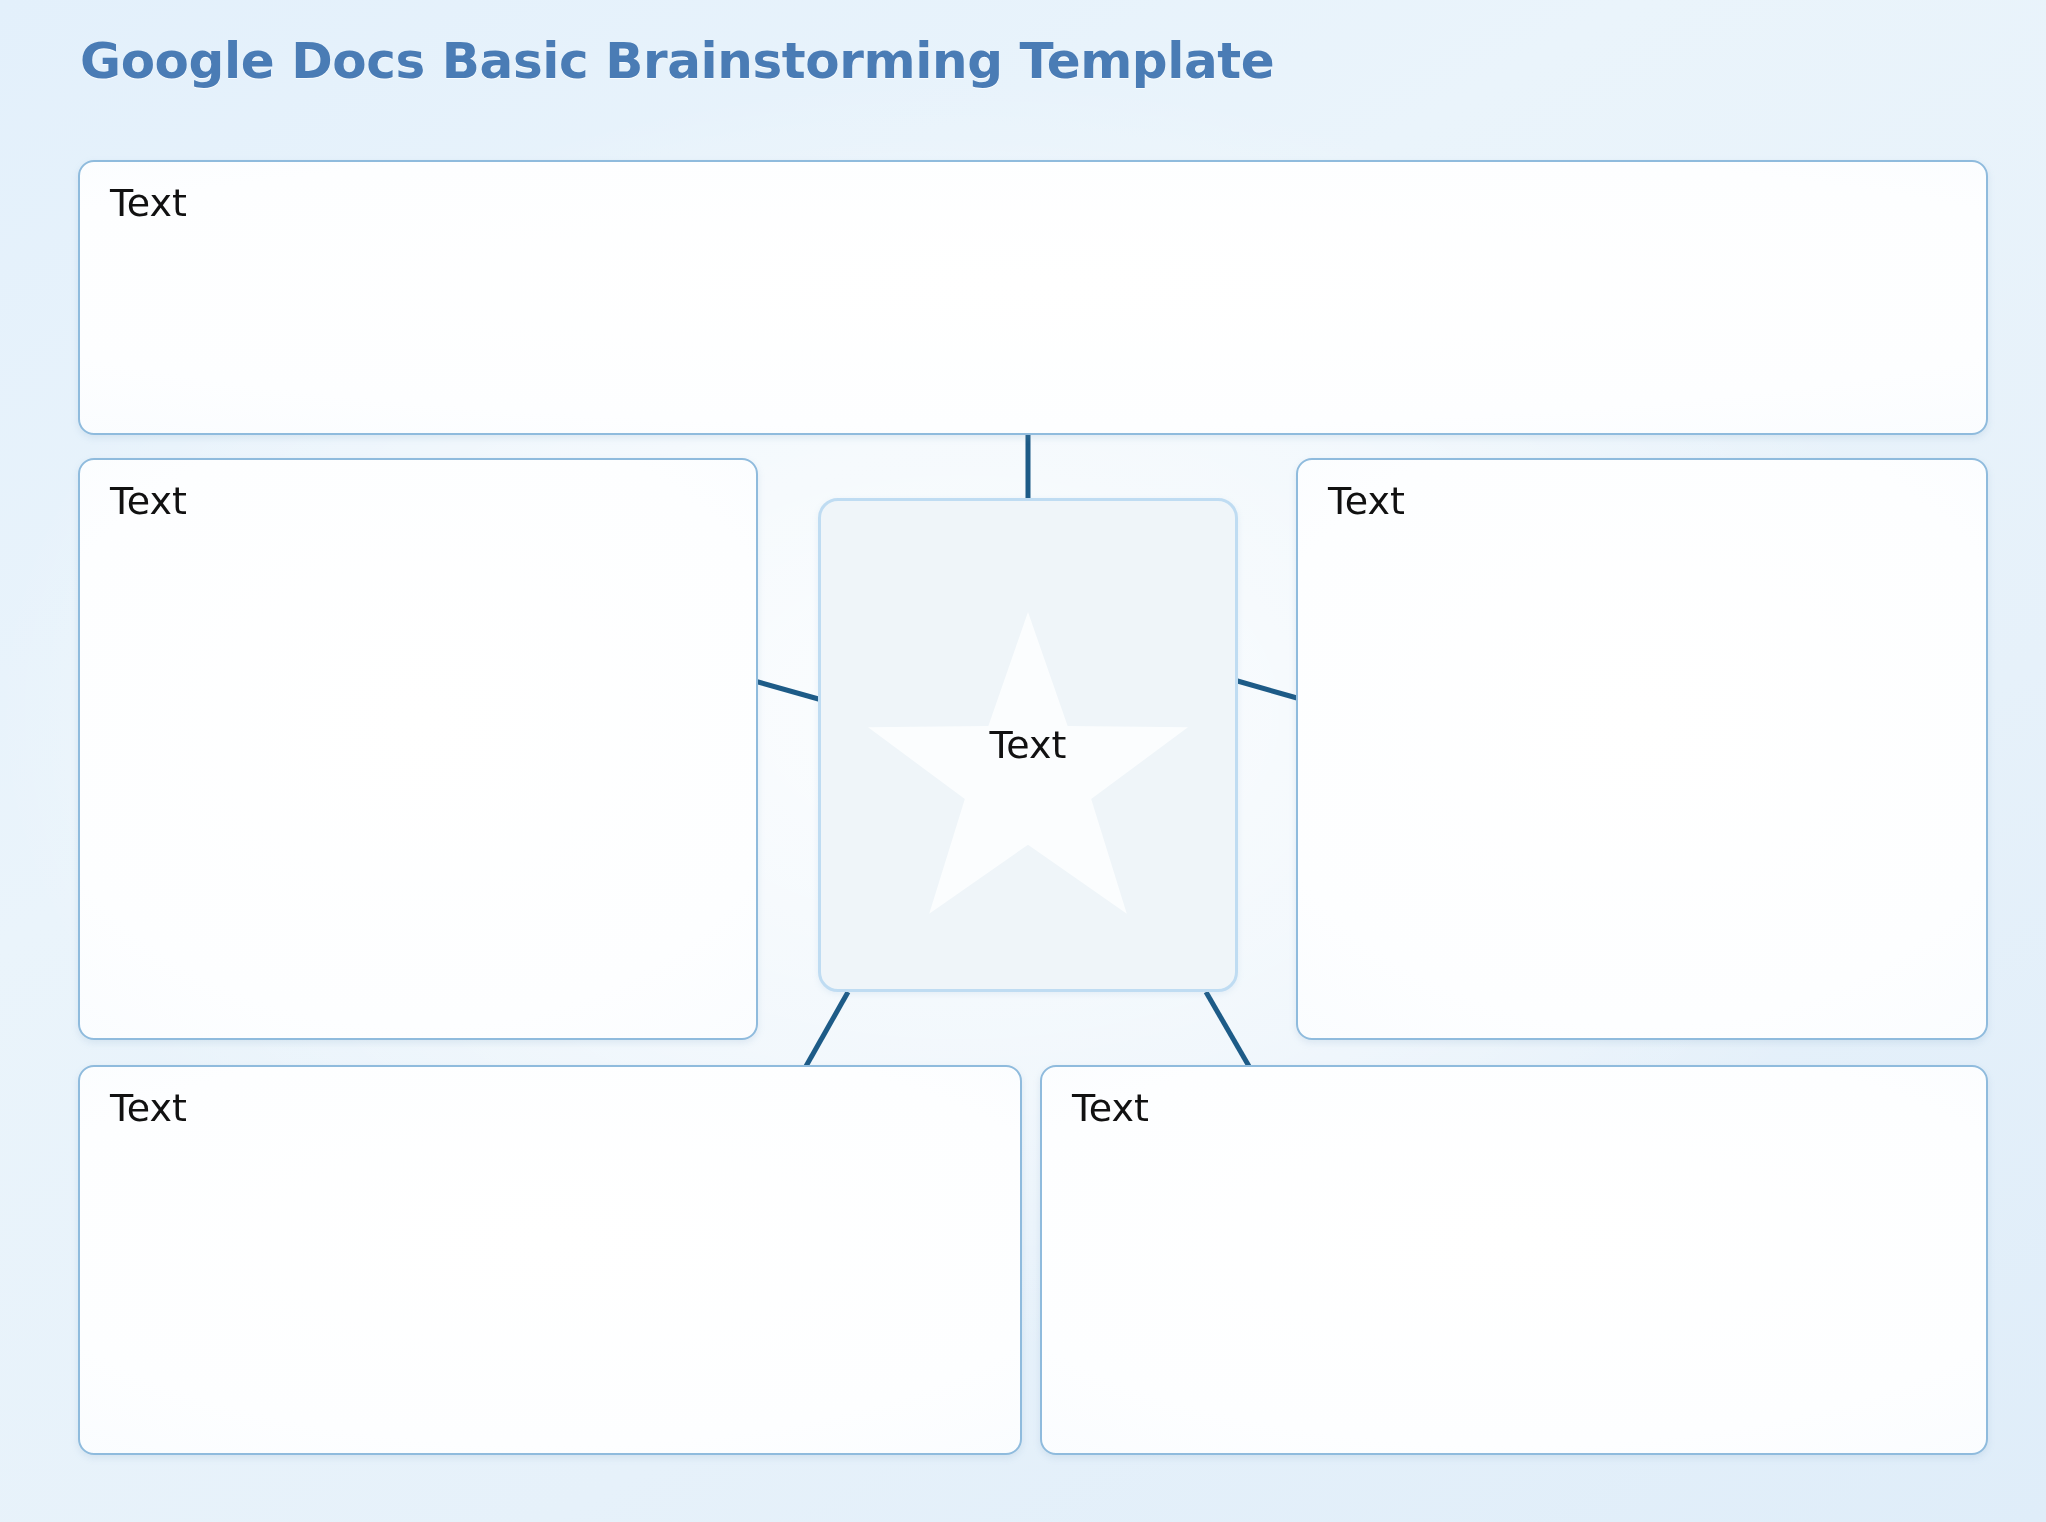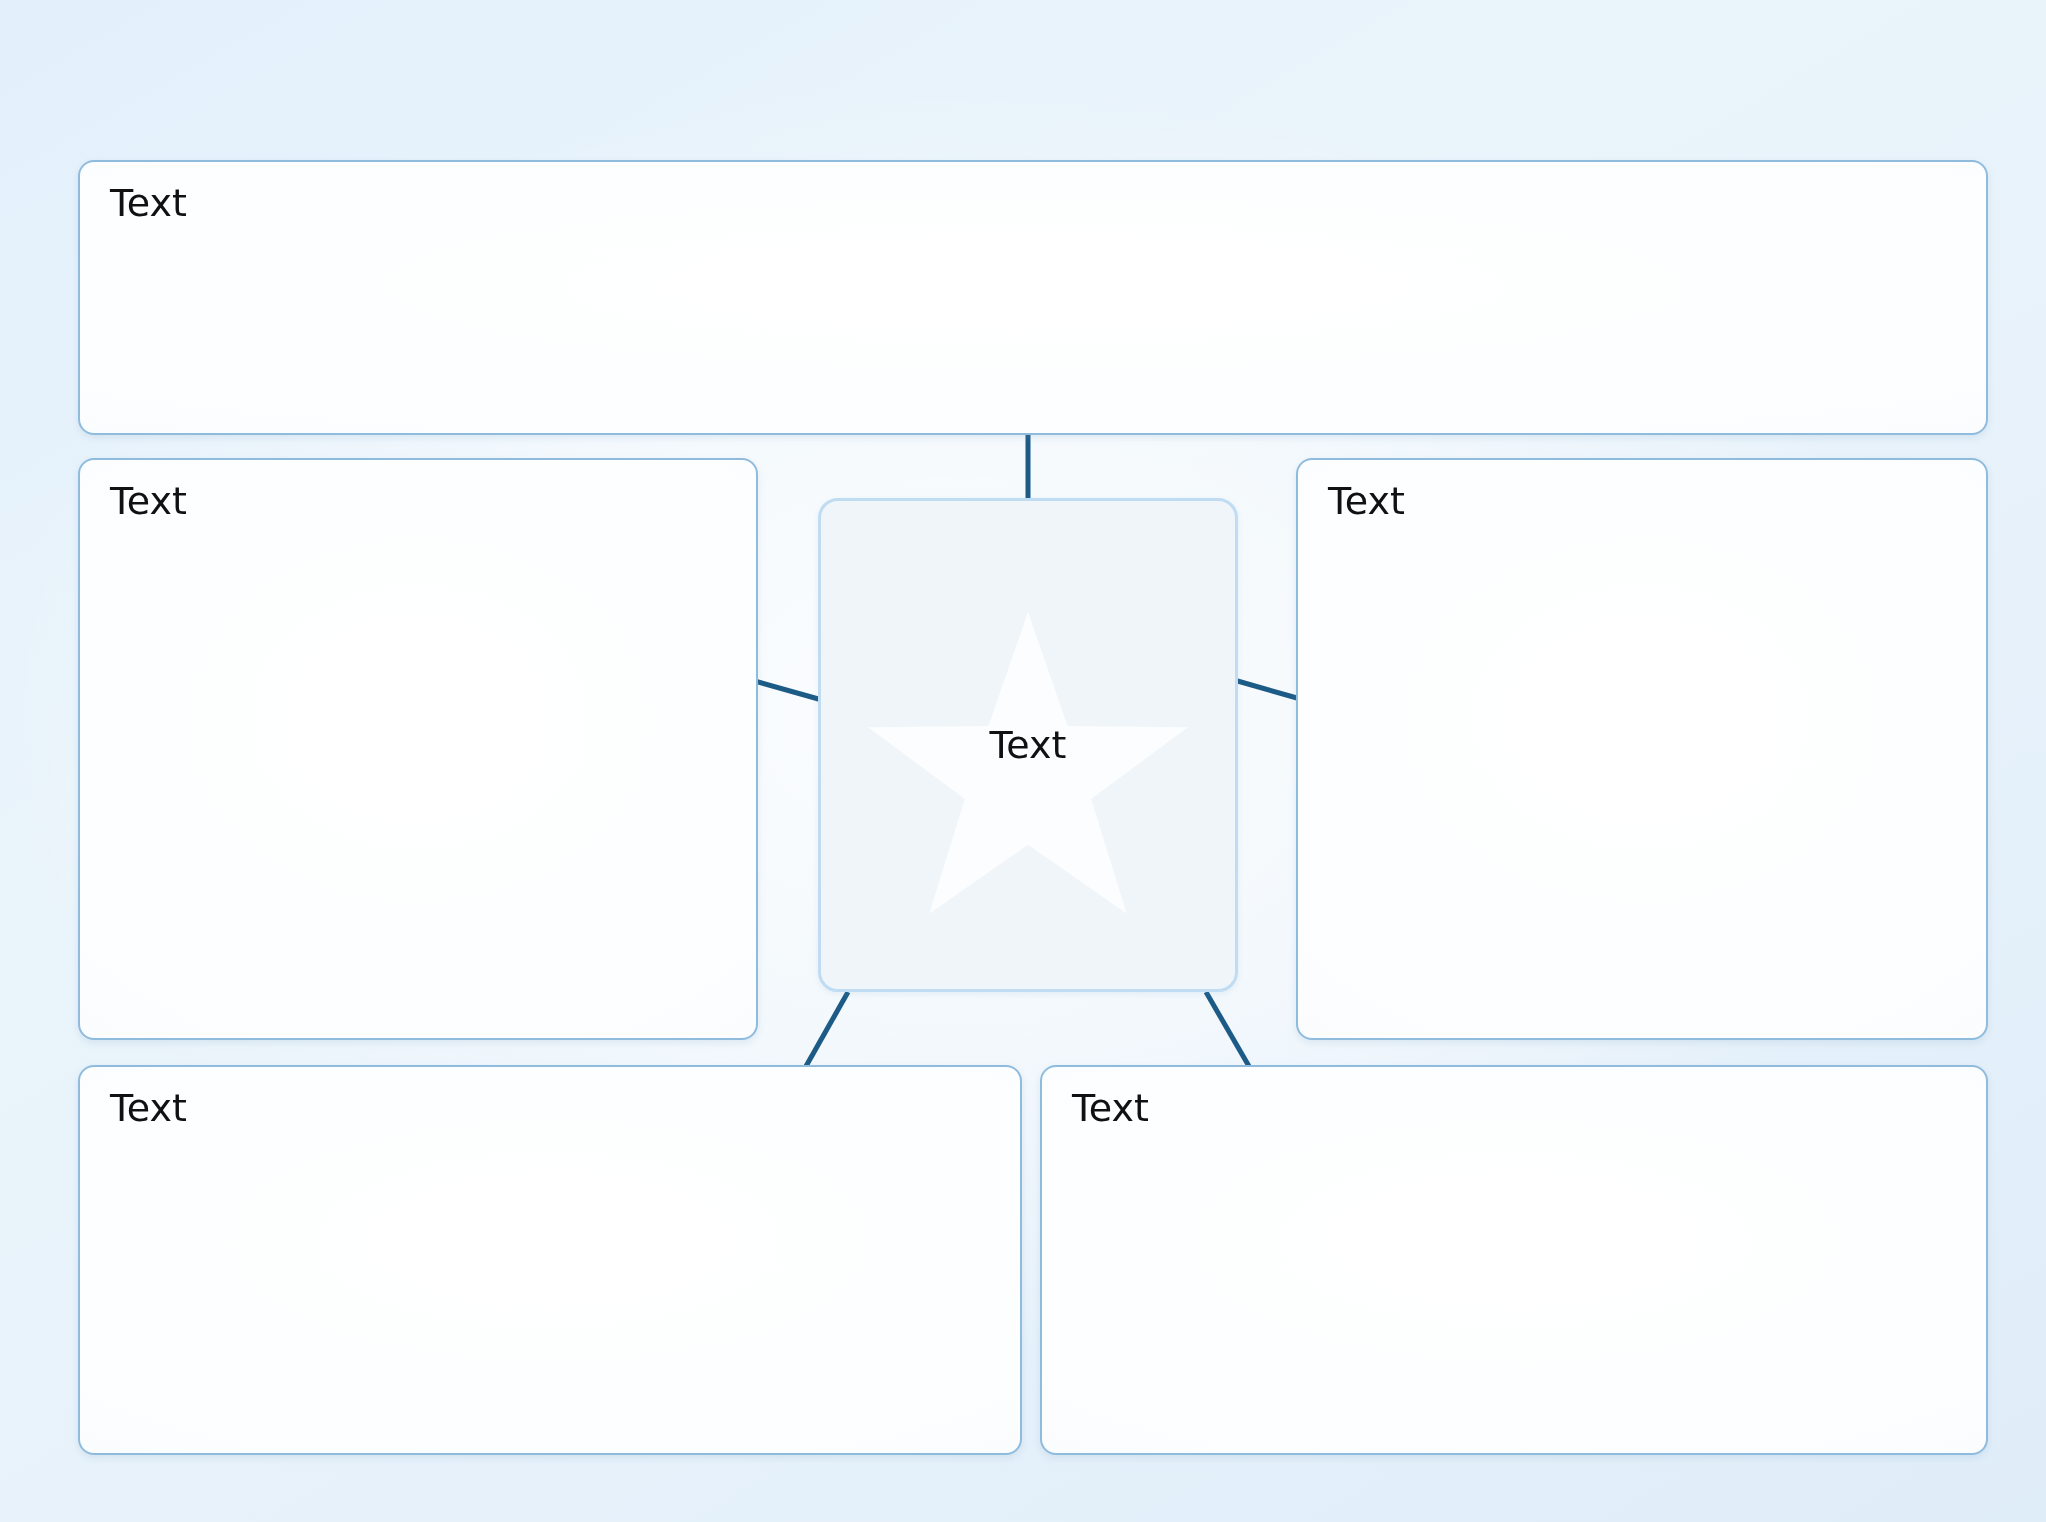--- a/index.html
+++ b/index.html
@@ -131,20 +131,21 @@
 
     <line x1="751" y1="680" x2="822" y2="700" stroke="#1d5b87" stroke-width="5"></line>
 
     <line x1="1234" y1="680" x2="1304" y2="700" stroke="#1d5b87" stroke-width="5"></line>
 
     <line x1="848" y1="992" x2="805" y2="1068" stroke="#1d5b87" stroke-width="5"></line>
 
     <line x1="1206" y1="992" x2="1250" y2="1068" stroke="#1d5b87" stroke-width="5"></line>
   </svg>
 
+  <div id="page-title">Google Docs Basic Brainstorming Template</div>
 
   <div class="box" id="box-top">
     <span class="box-label">Text</span>
   </div>
 
   <div class="box" id="box-left">
     <span class="box-label">Text</span>
   </div>
 
   <div class="box" id="box-right">

